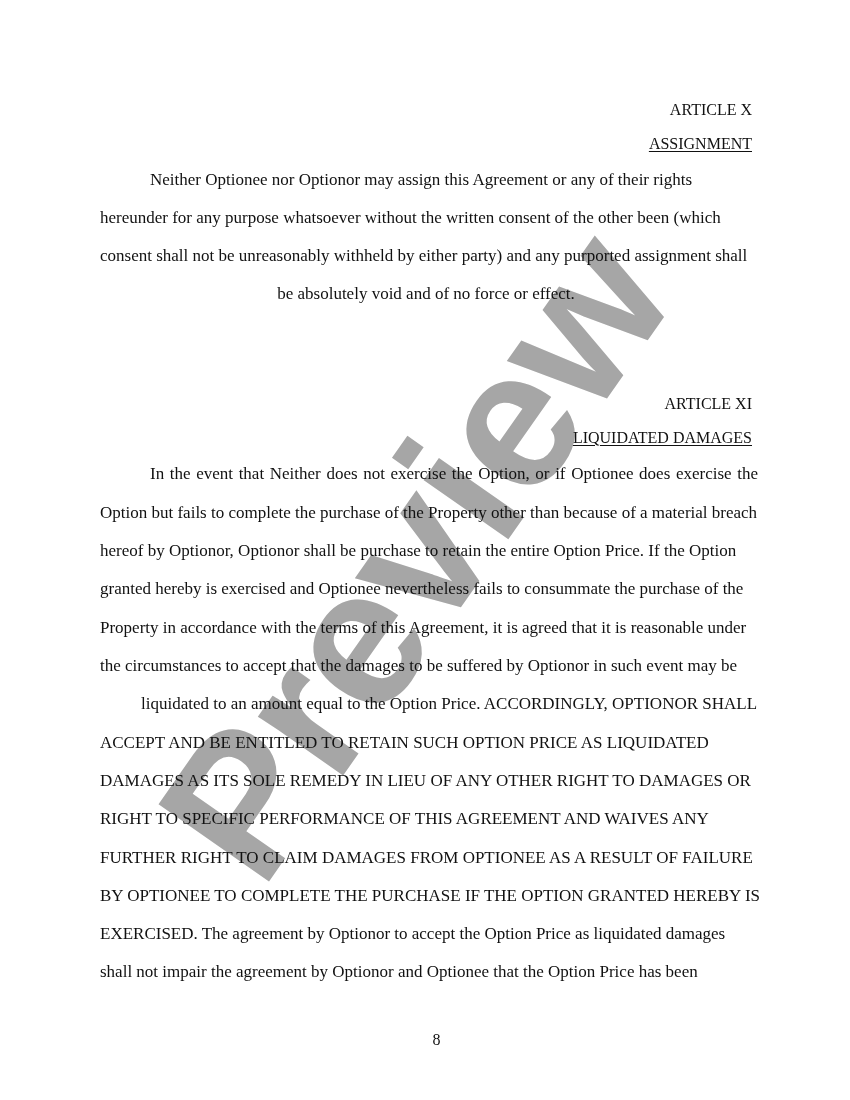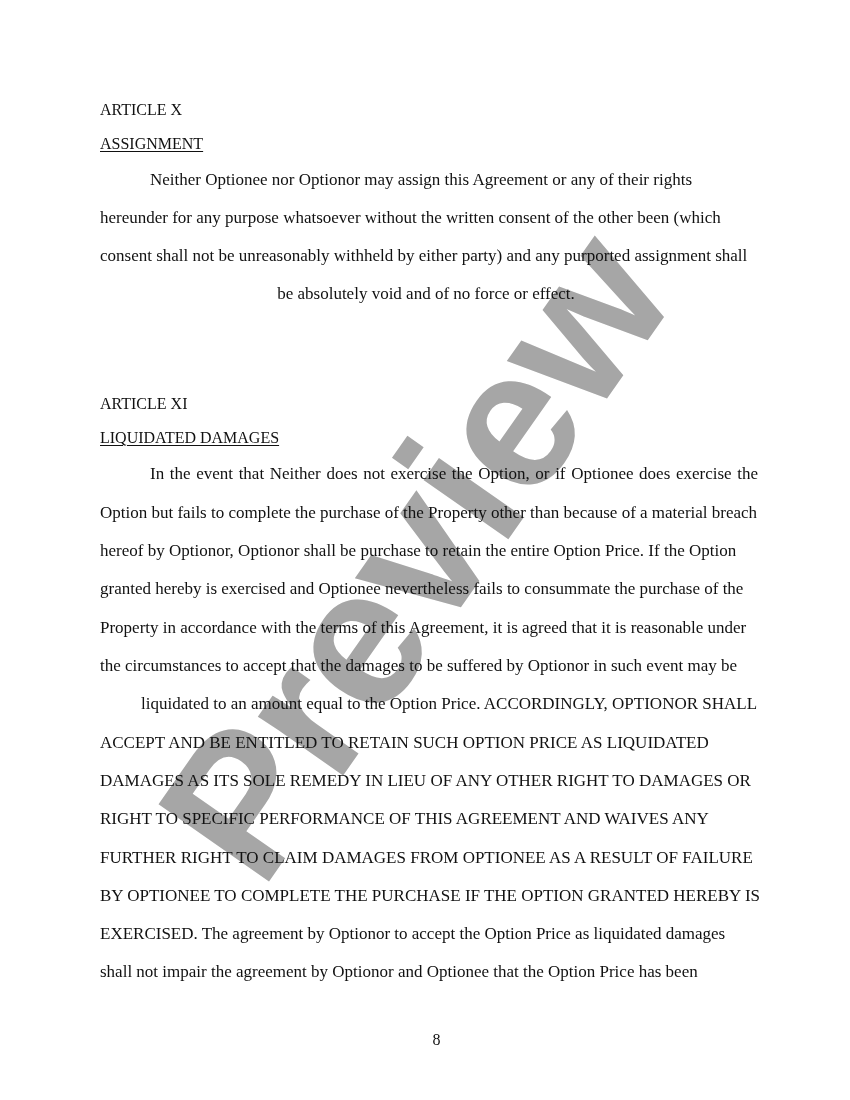--- a/index.html
+++ b/index.html
@@ -42,21 +42,21 @@
       left: 100px;
       top: 0;
       width: 652px;
       z-index: 2;
       font-size: 16px;
     }
     .heading {
       position: absolute;
       left: 0;
       width: 652px;
-      text-align: left;
+      text-align: right;
       font-size: 16px;
       line-height: 20px;
       white-space: nowrap;
     }
     .heading.underline span {
       text-decoration: underline;
       text-underline-offset: 2px;
     }
     .line {
       position: absolute;

